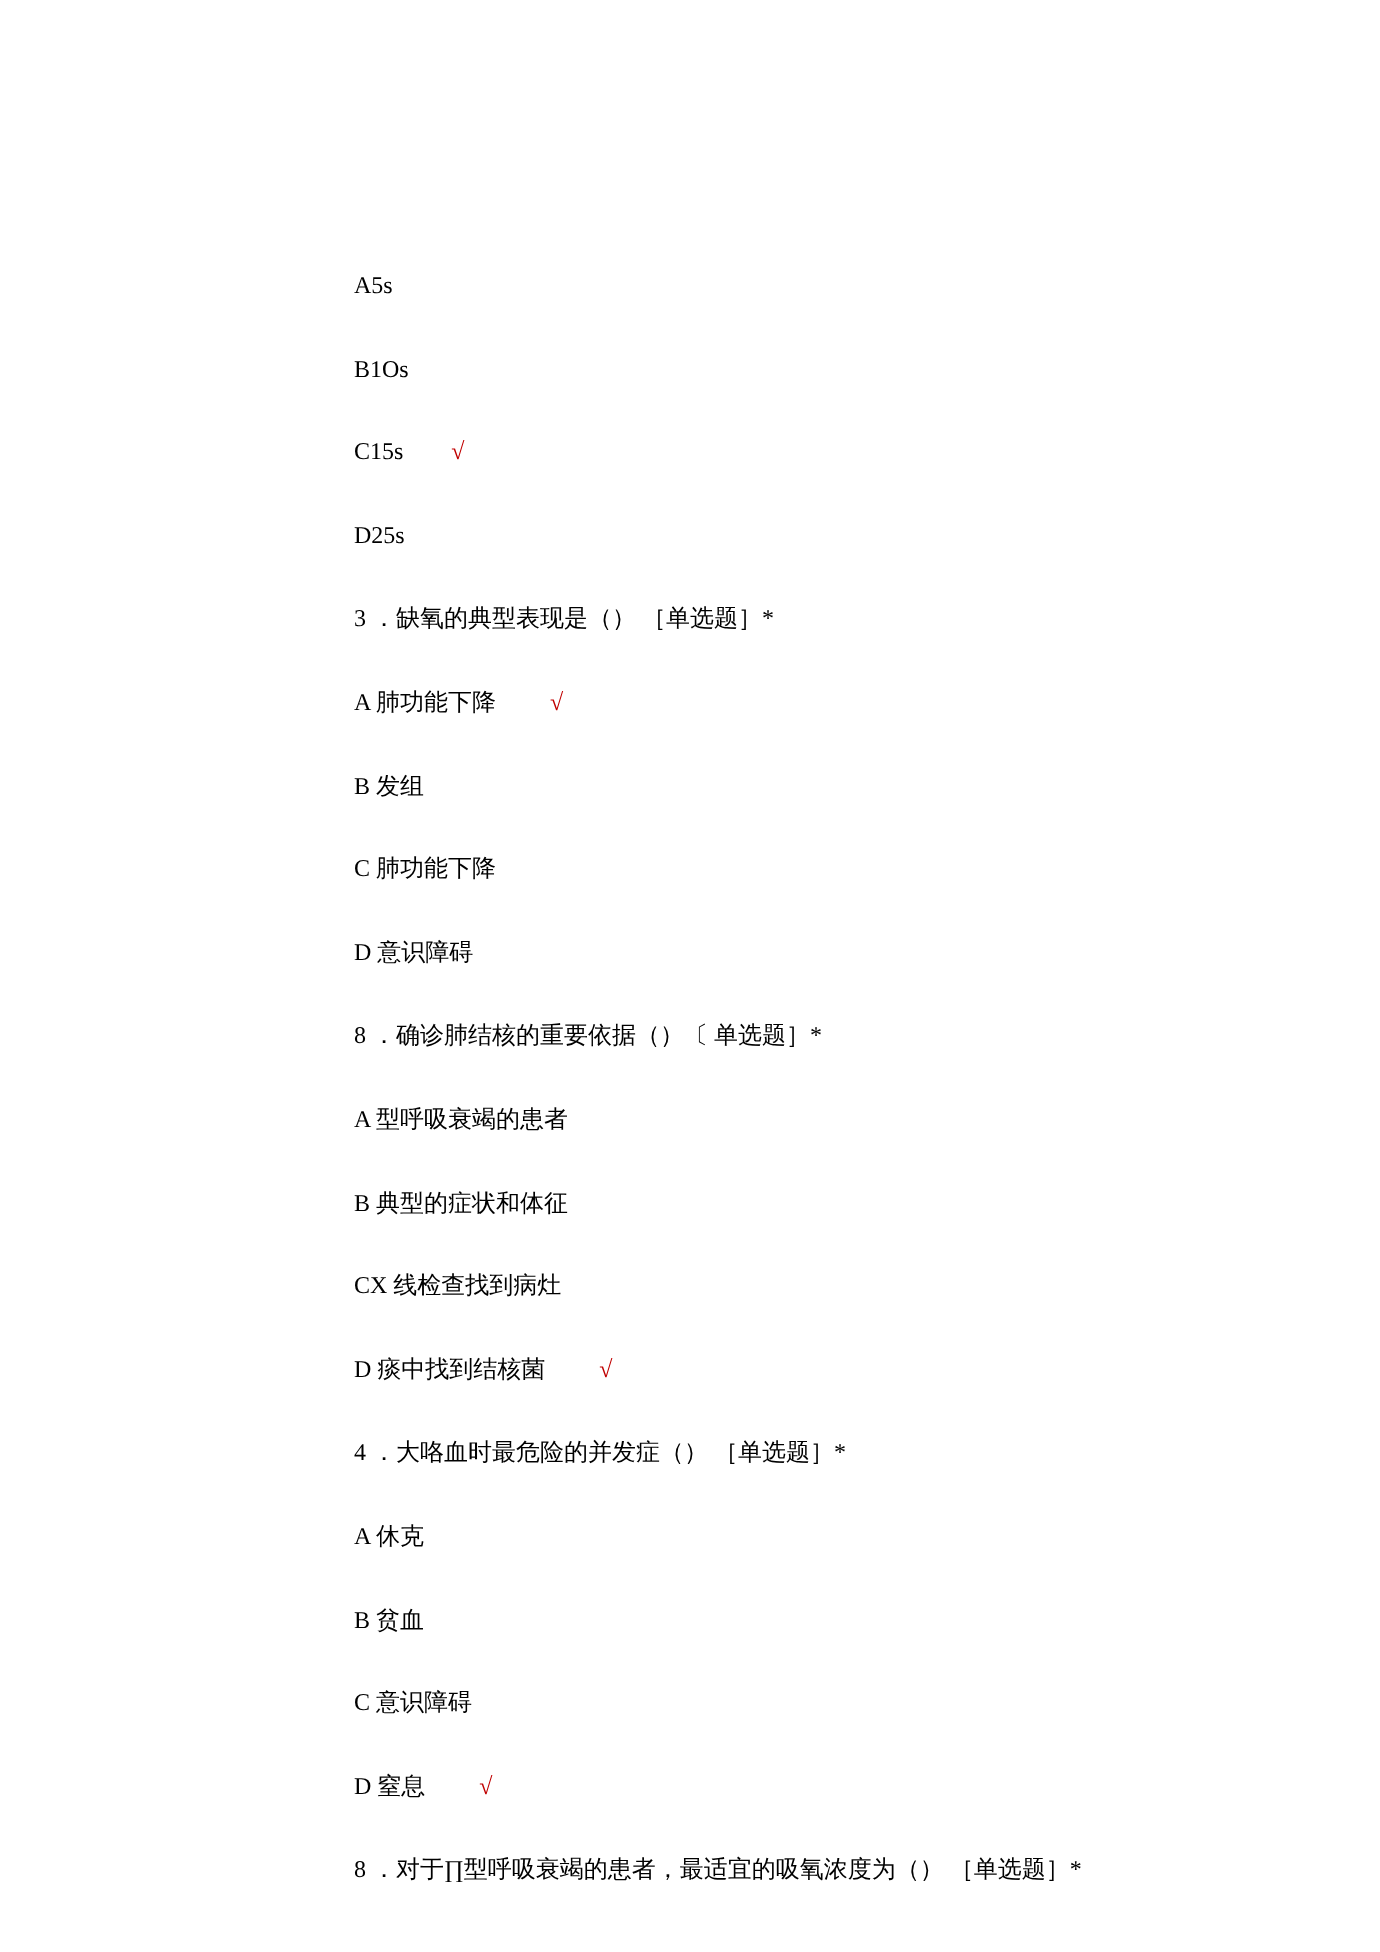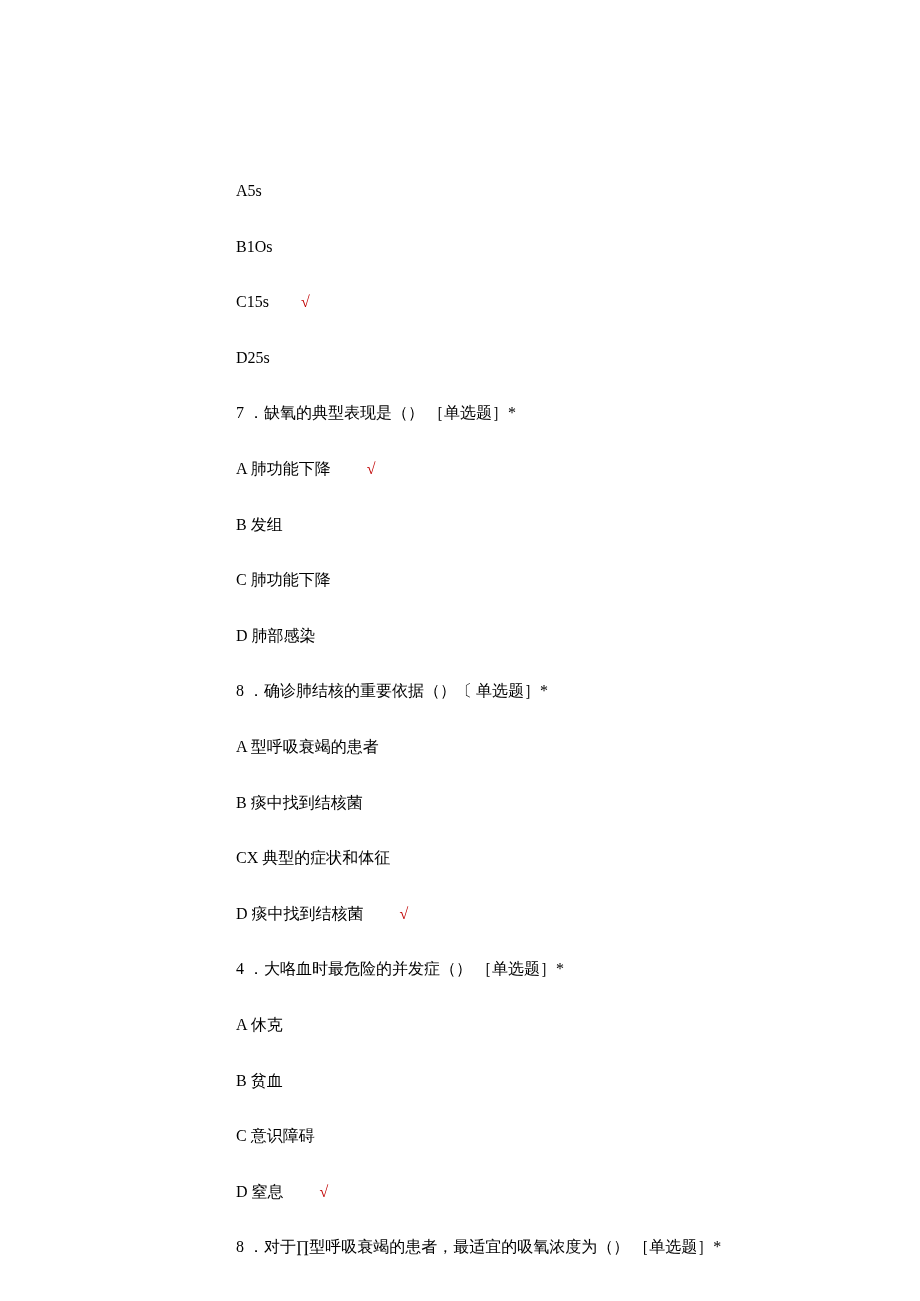--- a/index.html
+++ b/index.html
@@ -34,46 +34,46 @@
   <span>B1Os</span>
 </div>
 <div class="line">
   <span>C15s</span><span class="check">√</span>
 </div>
 <div class="line">
   <span>D25s</span>
 </div>
 
 <div class="line">
-  <span>7 ．缺氧的典型表现是（） ［单选题］*</span>
+  <span>3 ．缺氧的典型表现是（） ［单选题］*</span>
 </div>
 <div class="line">
   <span>A 肺功能下降 </span><span class="check">√</span>
 </div>
 <div class="line">
   <span>B 发组</span>
 </div>
 <div class="line">
   <span>C 肺功能下降</span>
 </div>
 <div class="line">
-  <span>D 肺部感染</span>
+  <span>D 意识障碍</span>
 </div>
 
 <div class="line">
   <span>8 ．确诊肺结核的重要依据（）〔 单选题］*</span>
 </div>
 <div class="line">
   <span>A 型呼吸衰竭的患者</span>
 </div>
 <div class="line">
-  <span>B 痰中找到结核菌</span>
+  <span>B 典型的症状和体征</span>
 </div>
 <div class="line">
-  <span>CX 典型的症状和体征</span>
+  <span>CX 线检查找到病灶</span>
 </div>
 <div class="line">
   <span>D 痰中找到结核菌 </span><span class="check">√</span>
 </div>
 
 <div class="line">
   <span>4 ．大咯血时最危险的并发症（） ［单选题］*</span>
 </div>
 <div class="line">
   <span>A 休克</span>

